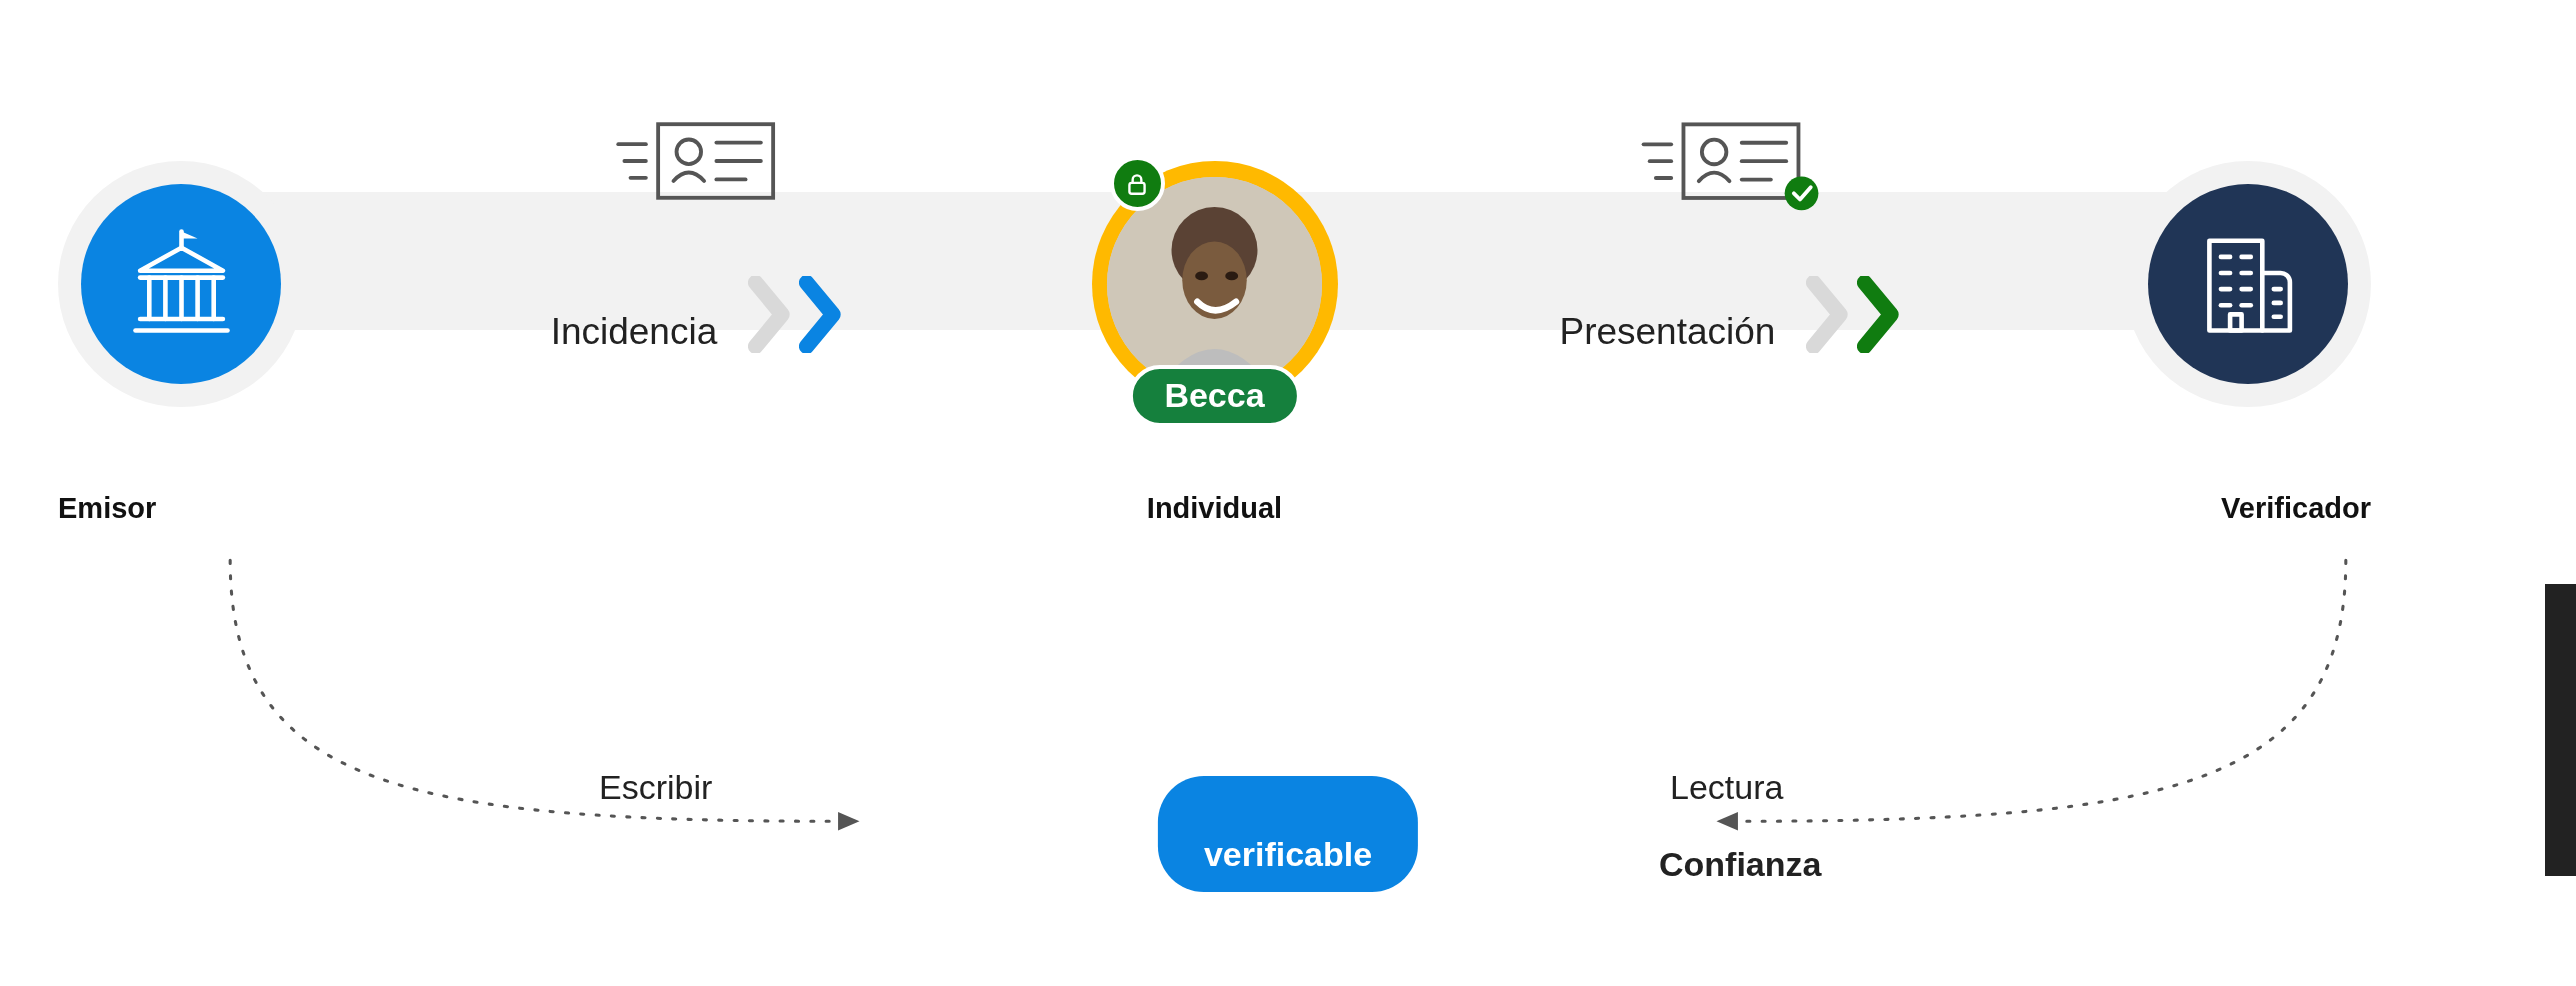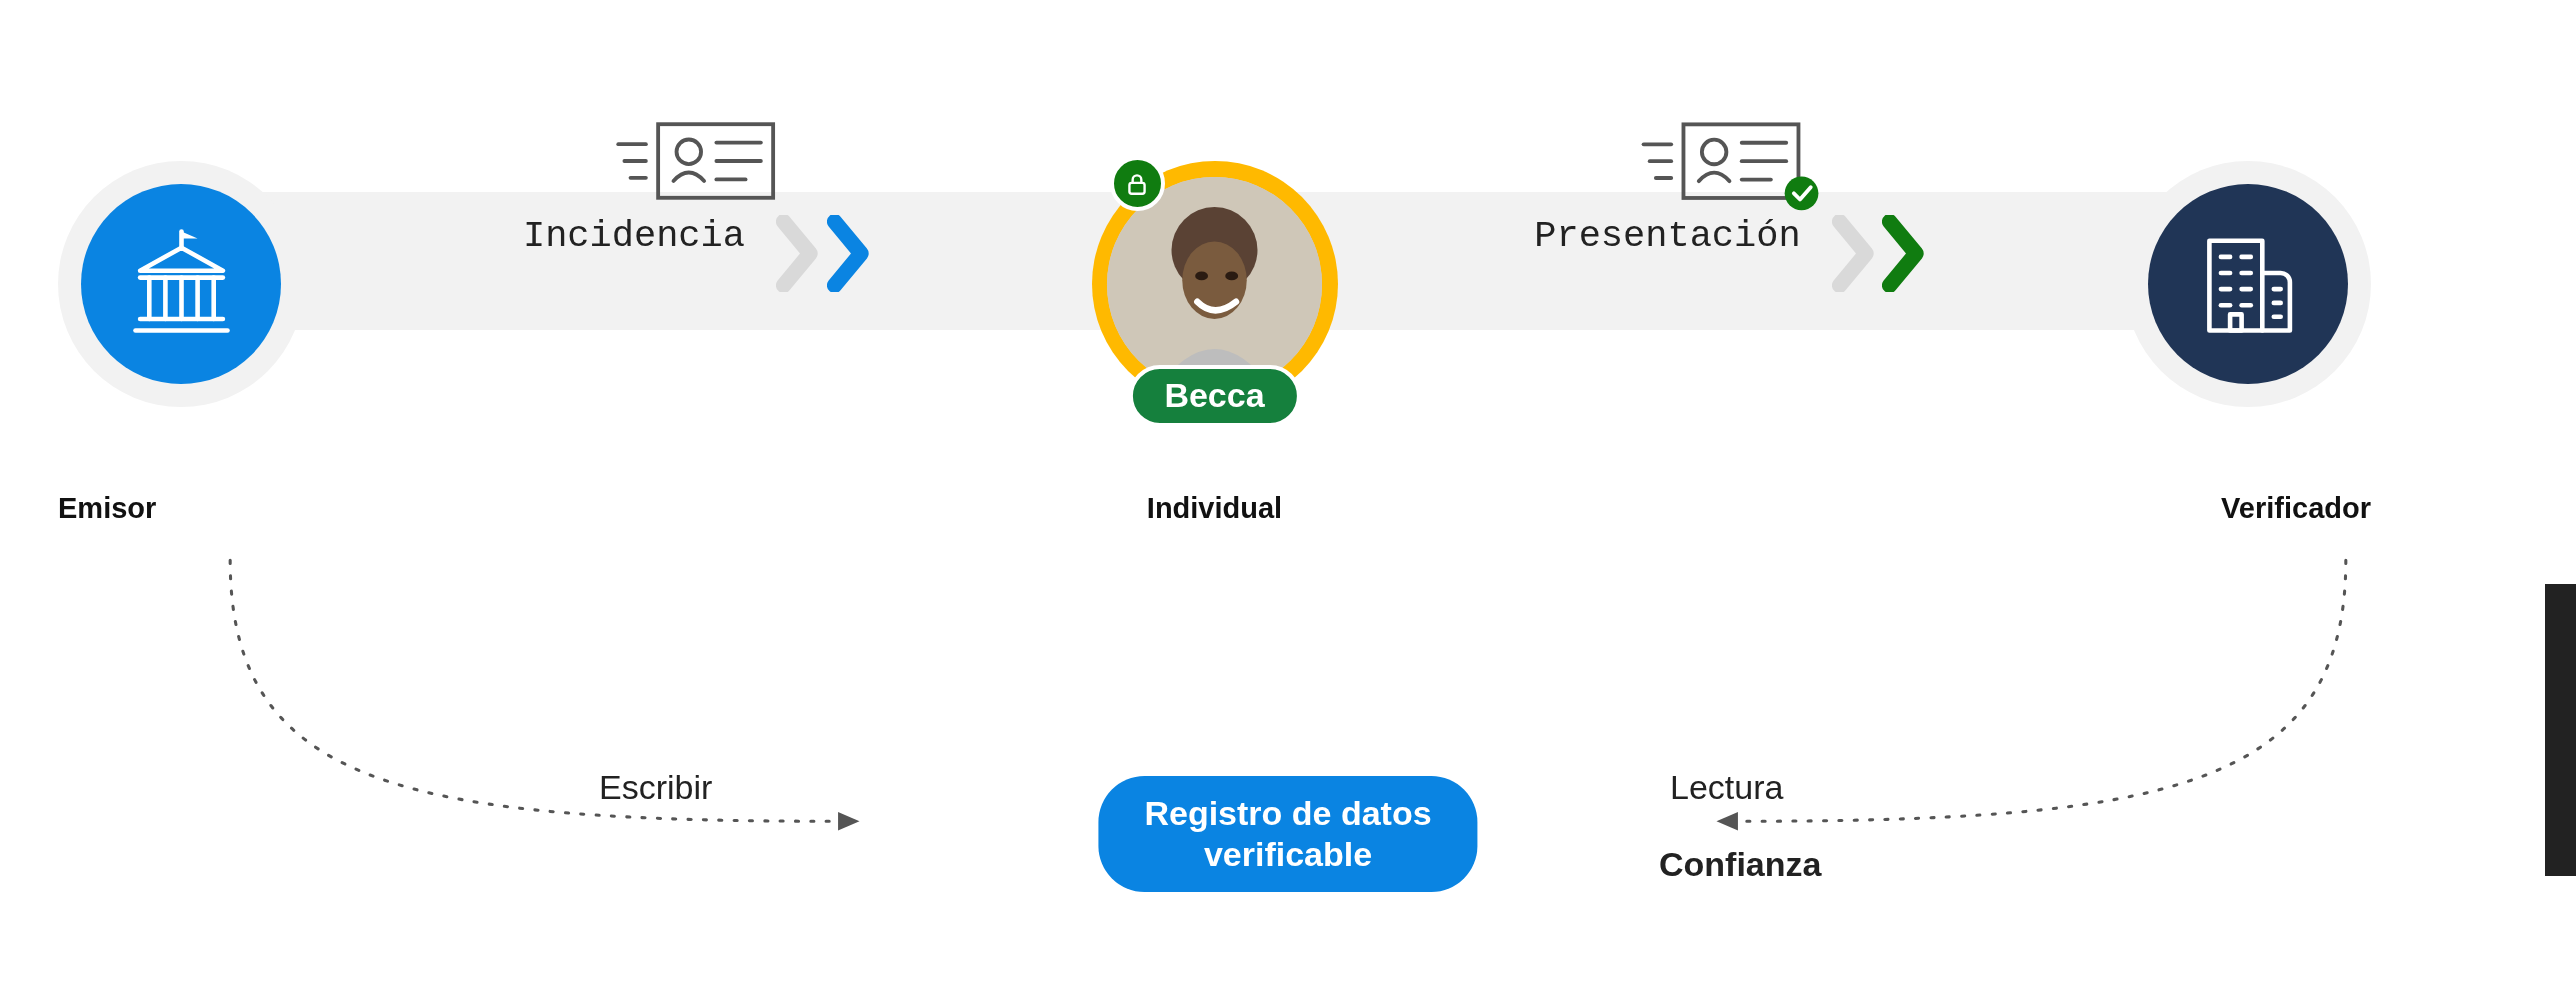--- a/index.html
+++ b/index.html
@@ -22,21 +22,21 @@
   }
   .circle {
     width:200px; height:200px; border-radius:50%;
     display:flex; align-items:center; justify-content:center;
   }
   .issuer .circle { background:#0a84e2; }
   .verifier .circle { background:#203556; }
 
   .segment {
     flex:1; position:relative; height:138px; z-index:1;
-    display:flex; align-items:flex-start; justify-content:center;font-family:Liberation Mono, monospace;
+    display:flex; align-items:flex-end; justify-content:center;
   }
   .segment .label { font-size:37px; color:#222; margin-right:31px;}
   .chev { display:flex; align-items:center; gap:4.6px; }
   .chev svg { width:46px; height:77px; }
 
   .idcard-icon {
     position:absolute; top:-100px; left:50%; transform:translateX(-50%);
   }
 
   .center-node {
@@ -235,19 +235,19 @@
   <svg class="curve curve-right" viewBox="0 0 900 400">
     <path d="M840 20 C 840 320, 600 360, 40 360"></path>
     <polygon points="20,360 48,348 48,372"></polygon>
   </svg>
 
   <span class="bottom-label bl-write">Escribir</span>
   <span class="bottom-label bl-read">Lectura</span>
   <span class="bottom-label bl-trust">Confianza</span>
 
   <div class="registry">
-    <span>Registro de datos</span><br>
+    <br>
     <span>verificable</span>
   </div>
 
   <div class="edge-block"></div>
 </div>
 
 
 </body></html>

